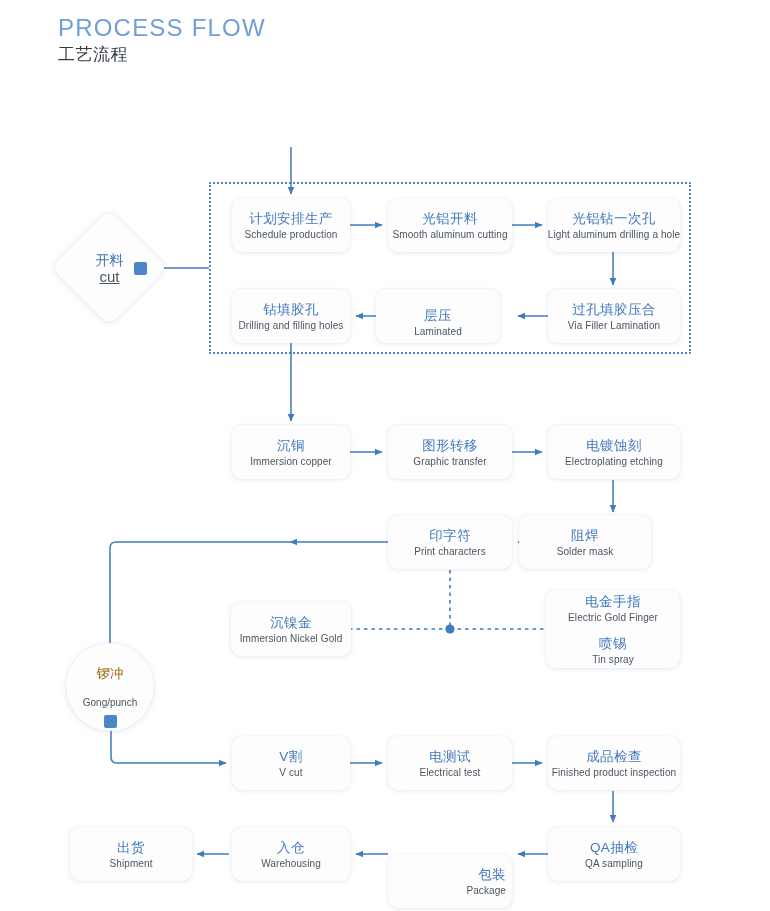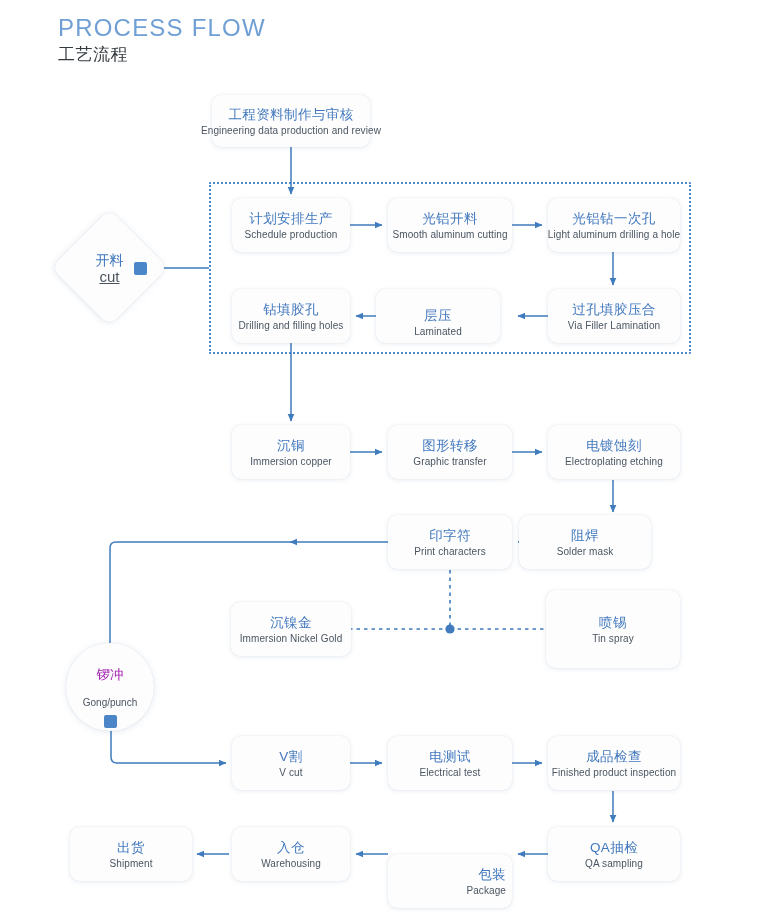--- a/index.html
+++ b/index.html
@@ -78,21 +78,21 @@
   .circle-node {
     position: absolute;
     width: 88px; height: 88px;
     border-radius: 50%;
     background: #fdfdfe;
     box-shadow: 0 1px 6px rgba(80,110,150,0.15), 0 0 1px rgba(120,140,170,0.25);
     display: flex; flex-direction: column;
     align-items: center; justify-content: center;
     text-align: center;
   }
-  .circle-node .cn { color: #a21caf; font-size: 13.5px; line-height: 19px; }
+  .circle-node .cn { color: #a16207; font-size: 13.5px; line-height: 19px; font-family: Liberation Mono, monospace; }
   .circle-node .en { color: #4a5560; font-size: 10px; line-height: 14px; margin-top: 12px; }
 
   
   .handle {
     position: absolute;
     width: 13px; height: 13px;
     background: #4a86c8;
     border-radius: 2px;
   }
 </style>
@@ -174,24 +174,20 @@
     </div>
   </div>
   <div class="handle" style="left:134px; top:262px;"></div>
 
   <div class="circle-node" style="left:66px; top:643px;">
     <div class="cn">锣冲</div>
     <div class="en">Gong/punch</div>
   </div>
   <div class="handle" style="left:104px; top:715px;"></div>
 
-  <div class="node" style="left:212px; top:95px; width:158px; height:52px;">
-    <div class="cn">工程资料制作与审核</div>
-    <div class="en">Engineering data production and review</div>
-  </div>
 
   <div class="node" style="left:232px; top:198px; width:118px; height:54px;">
     <div class="cn">计划安排生产</div>
     <div class="en">Schedule production</div>
   </div>
 
   <div class="node" style="left:388px; top:198px; width:124px; height:54px;">
     <div class="cn">光铝开料</div>
     <div class="en">Smooth aluminum cutting</div>
   </div>
@@ -240,20 +236,24 @@
     <div class="cn">印字符</div>
     <div class="en">Print characters</div>
   </div>
 
   <div class="node" style="left:231px; top:602px; width:120px; height:54px;">
     <div class="cn">沉镍金</div>
     <div class="en">Immersion Nickel Gold</div>
   </div>
 
   <div class="node dual" style="left:546px; top:590px; width:134px; height:78px;">
+    <div class="pair">
+      <div class="cn">电金手指</div>
+      <div class="en">Electric Gold Finger</div>
+    </div>
     <div class="pair">
       <div class="cn">喷锡</div>
       <div class="en">Tin spray</div>
     </div>
   </div>
 
   <div class="node" style="left:232px; top:736px; width:118px; height:54px;">
     <div class="cn">V割</div>
     <div class="en">V cut</div>
   </div>

